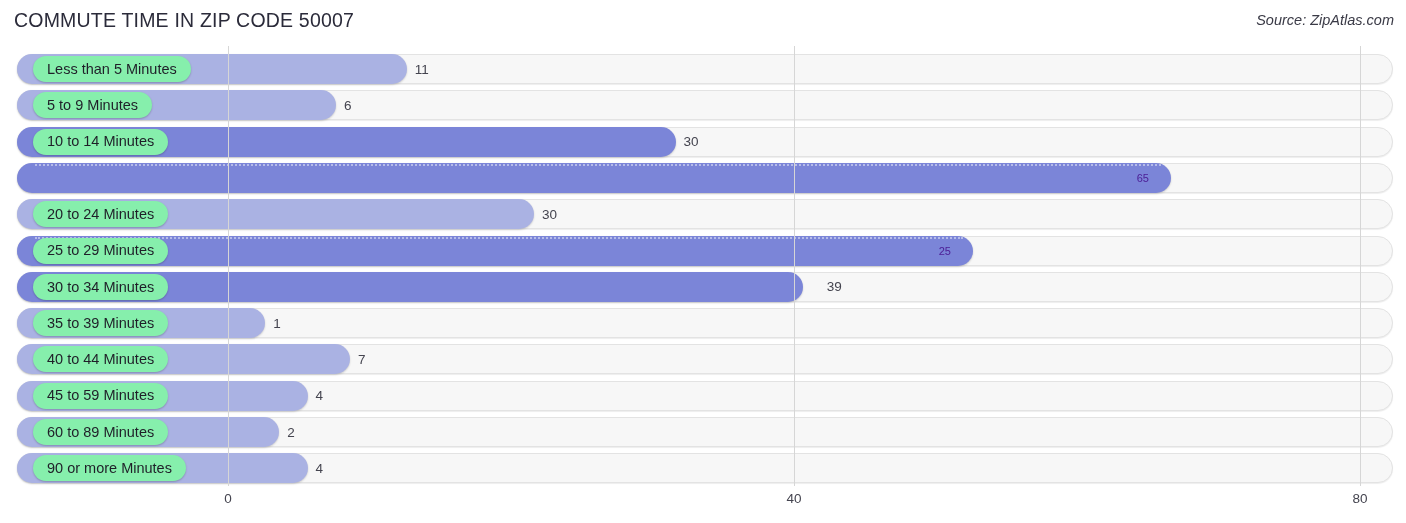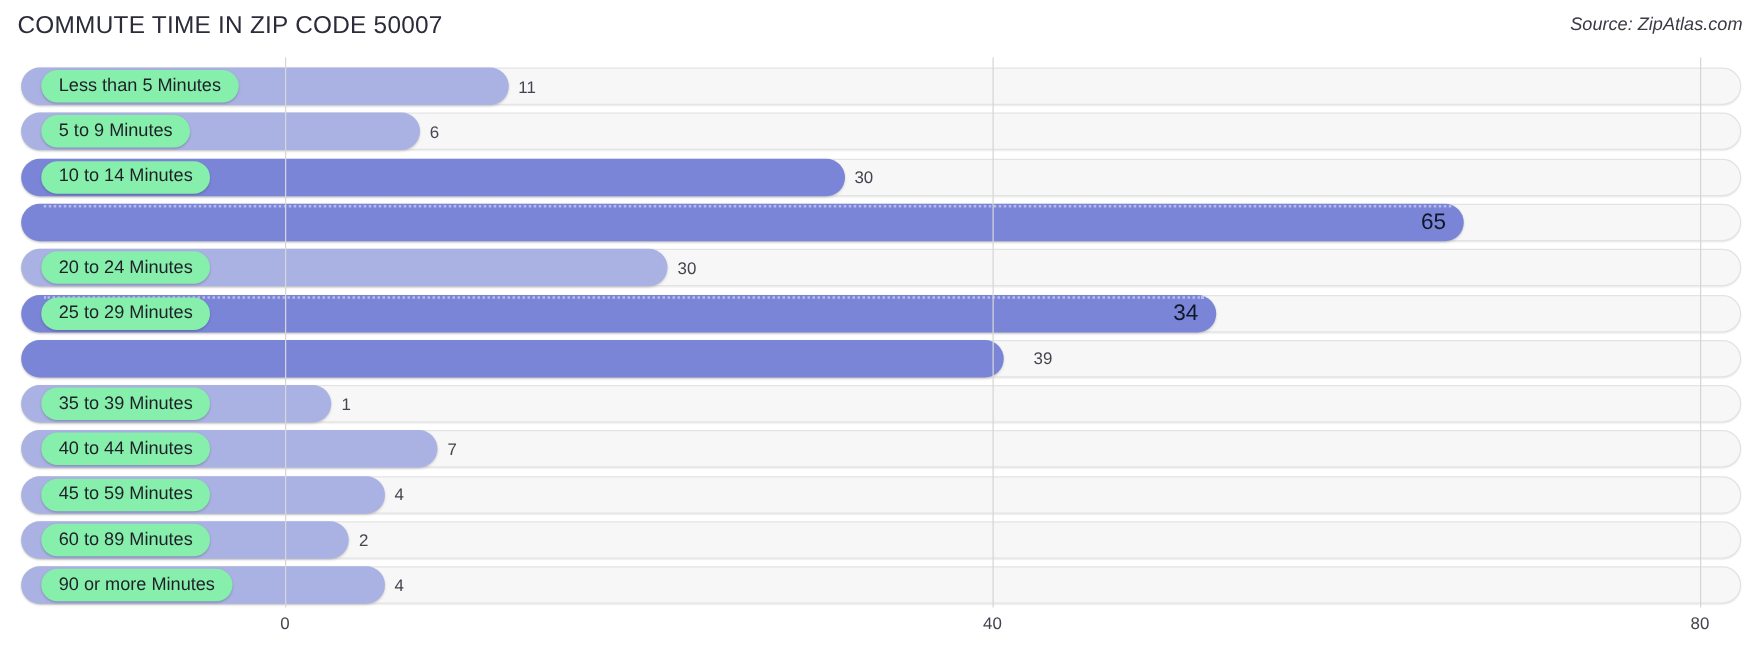--- a/index.html
+++ b/index.html
@@ -143,22 +143,22 @@
     color: #44444f;
     z-index: 4;
     white-space: nowrap;
   }
   .val-in {
     position: absolute;
     top: 0;
     height: 30px;
     display: flex;
     align-items: center;
-    font-size: 18px;
-    color: #0f172a;
+    font-size: 11px;
+    color: #4c1d95;
     z-index: 5;
     white-space: nowrap;
   }
 
   
   .axis {
     position: absolute;
     left: 0;
     top: 486px;
     width: 1406px;
@@ -228,25 +228,28 @@
         <div class="val-out" style="left: 525px;">30</div>
       </div>
       <div class="row" style="top: 189.5px;">
         <div class="track"></div>
         <div class="bar dark" style="width: 955.65px;">
           <div class="bar-cap-line"></div>
         </div>
         <div class="cat-pill">
           <span>25 to 29 Minutes</span>
         </div>
-        <div class="val-in" style="left: 921.65px;">34</div>
+        <div class="val-in" style="left: 921.65px;">25</div>
       </div>
       <div class="row" style="top: 225.8px;">
         <div class="track"></div>
         <div class="bar dark" style="width: 785.85px;"></div>
+        <div class="cat-pill">
+          <span>30 to 34 Minutes</span>
+        </div>
         <div class="val-out" style="left: 793.85px; margin-left: 16px;">39</div>
       </div>
       <div class="row" style="top: 262.1px;">
         <div class="track"></div>
         <div class="bar" style="width: 248.15px;"></div>
         <div class="cat-pill">
           <span>35 to 39 Minutes</span>
         </div>
         <div class="val-out" style="left: 256.15px;">1</div>
       </div>

